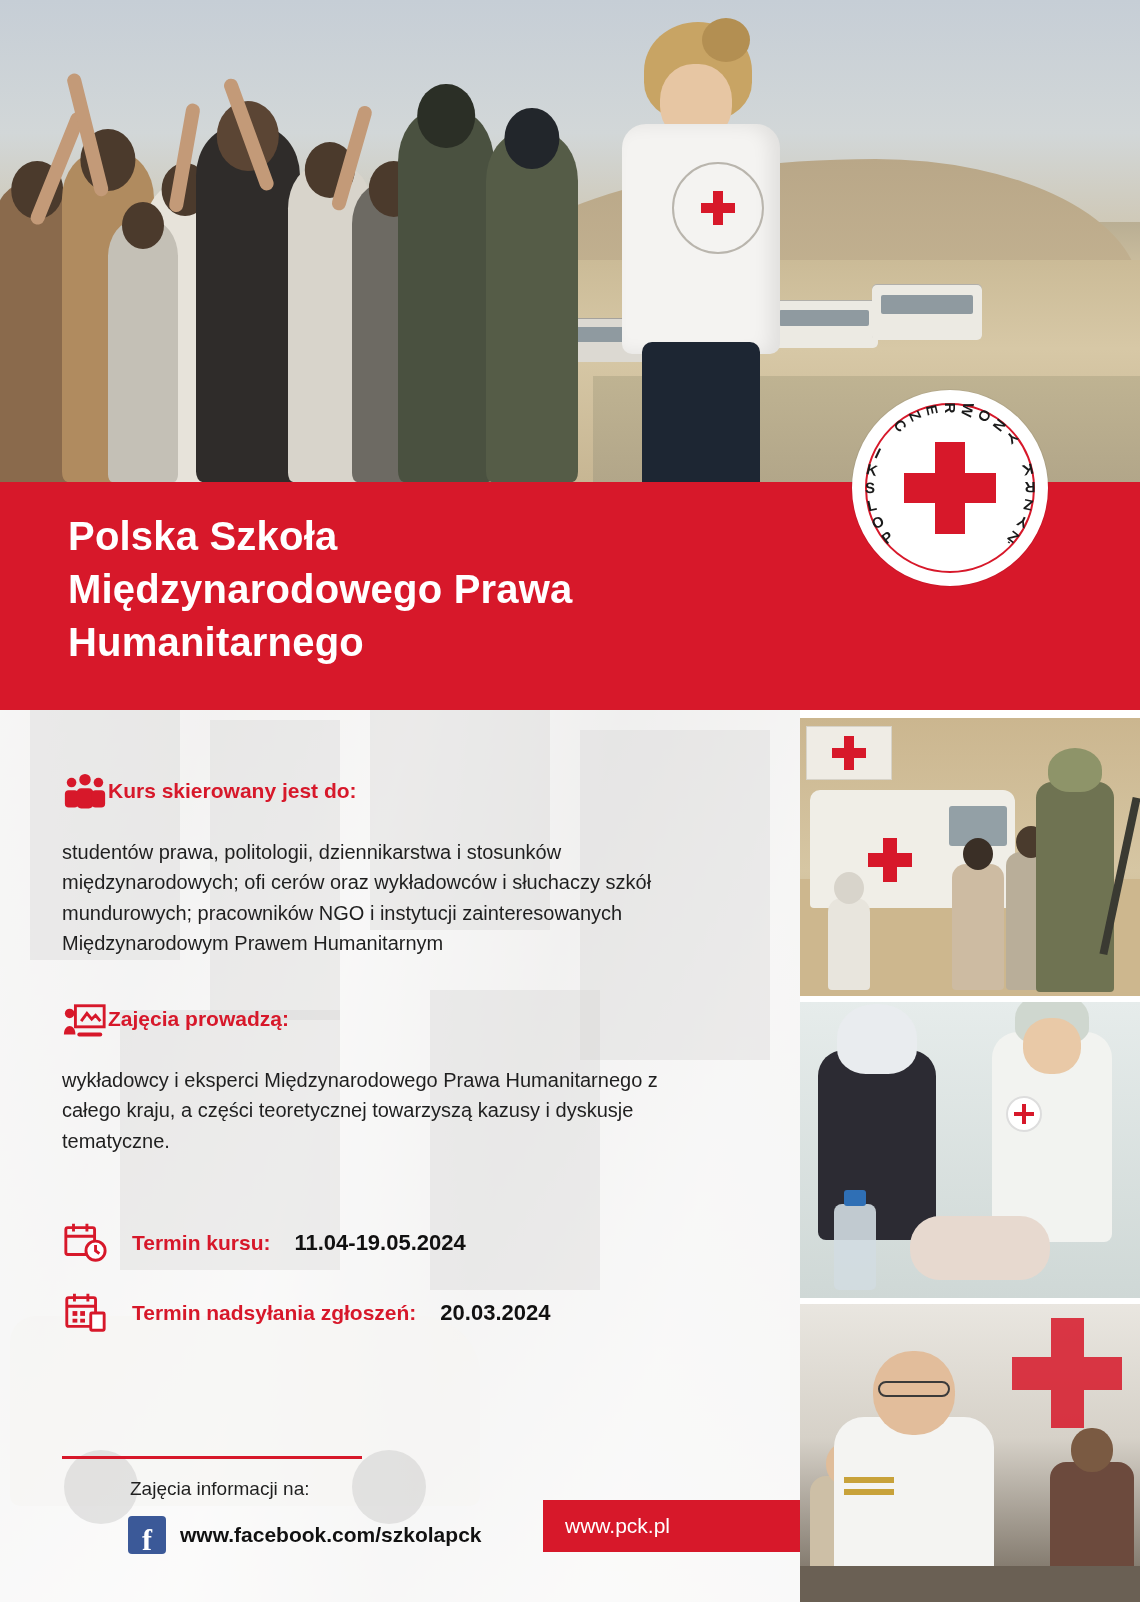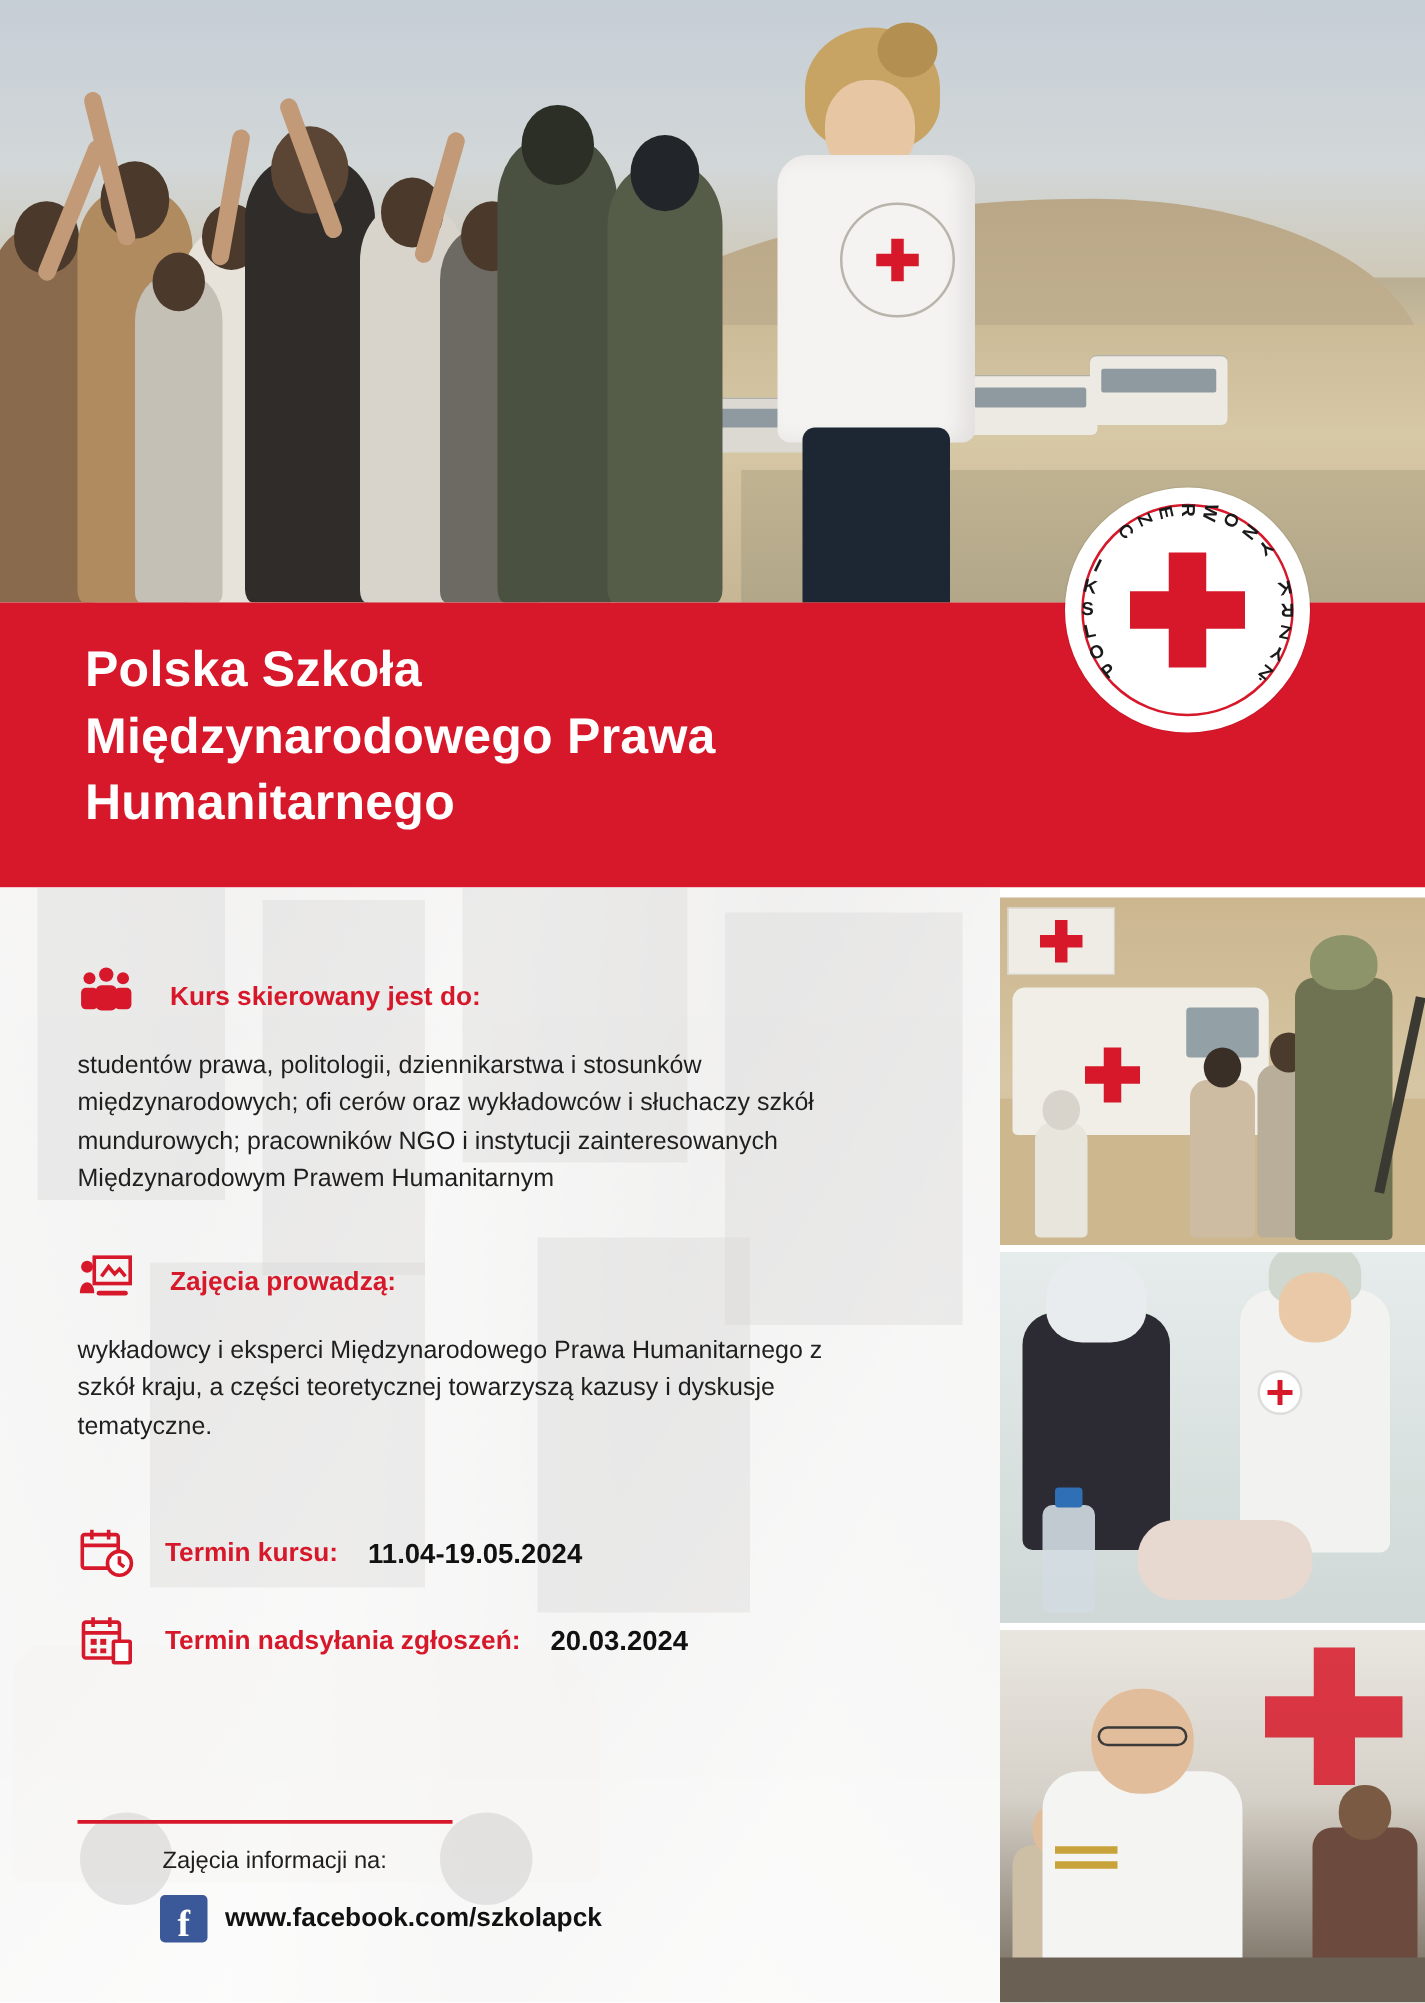--- a/index.html
+++ b/index.html
@@ -134,21 +134,21 @@
     opacity: .75;
   }
   .bg-car .wheel {
     position: absolute; bottom: -18px; width: 74px; height: 74px; border-radius: 50%;
     background: rgba(60,58,56,.55);
   }
 
   .content { position: absolute; left: 0; top: 0; width: 800px; height: 892px; }
 
   .block { position: absolute; }
-  .block .head-row { display: flex; align-items: center; gap: 28px; }
+  .block .head-row { display: flex; align-items: flex-start; gap: 0; }
   .icon-box { width: 46px; height: 46px; flex: 0 0 46px; position: relative; }
   .blk-title {
     color: #d7182a; font-size: 21px; font-weight: 700; line-height: 1.2; padding-top: 6px;
   }
   .blk-text {
     color: #1f1f1f; font-size: 20px; line-height: 1.52; margin-top: 19px;
   }
 
   .date-row { display: flex; align-items: center; gap: 24px; }
   .date-label { color: #d7182a; font-size: 21px; font-weight: 700; }
@@ -387,21 +387,21 @@
               </g>
               <g fill="#d7182a">
                 <circle cx="8" cy="14" r="5"></circle>
                 <path d="M2 36c0-6 3-9 6-9s6 3 6 9z"></path>
                 <rect x="16" y="34" width="26" height="4" rx="2"></rect>
               </g>
             </svg>
           </div>
           <div class="blk-title">Zajęcia prowadzą:</div>
         </div>
-        <div class="blk-text">wykładowcy i eksperci Międzynarodowego Prawa Humanitarnego z szkół kraju, a części teoretycznej towarzyszą kazusy i dyskusje tematyczne.</div>
+        <div class="blk-text">wykładowcy i eksperci Międzynarodowego Prawa Humanitarnego z całego kraju, a części teoretycznej towarzyszą kazusy i dyskusje tematyczne.</div>
       </div>
 
       <div class="block date-row" style="left:62px; top:510px;">
         <div class="icon-box">
           <svg viewBox="0 0 48 48" width="46" height="46" aria-hidden="true">
             <g fill="none" stroke="#d7182a" stroke-width="3">
               <rect x="4" y="8" width="30" height="28" rx="2"></rect>
               <path d="M4 17h30M12 4v8M26 4v8"></path>
               <circle cx="35" cy="32" r="10" fill="#fff"></circle>
               <path d="M35 26v6l4 3"></path>
@@ -434,20 +434,23 @@
 
       <div class="hr-red"></div>
 
       <div class="footer-more">Zajęcia informacji na:</div>
 
       <div class="fb-row">
         <div class="fb-icon">f</div>
         <div class="fb-url">www.facebook.com/szkolapck</div>
       </div>
 
+      <div class="www-bar">
+        <span>www.pck.pl</span>
+      </div>
     </div>
 
     <div class="photo-col">
 
       <div class="ph ph1">
         <div class="sand"></div>
         <div class="flagbox">
             <div class="fcross"></div>
           </div>
         <div class="truck">

